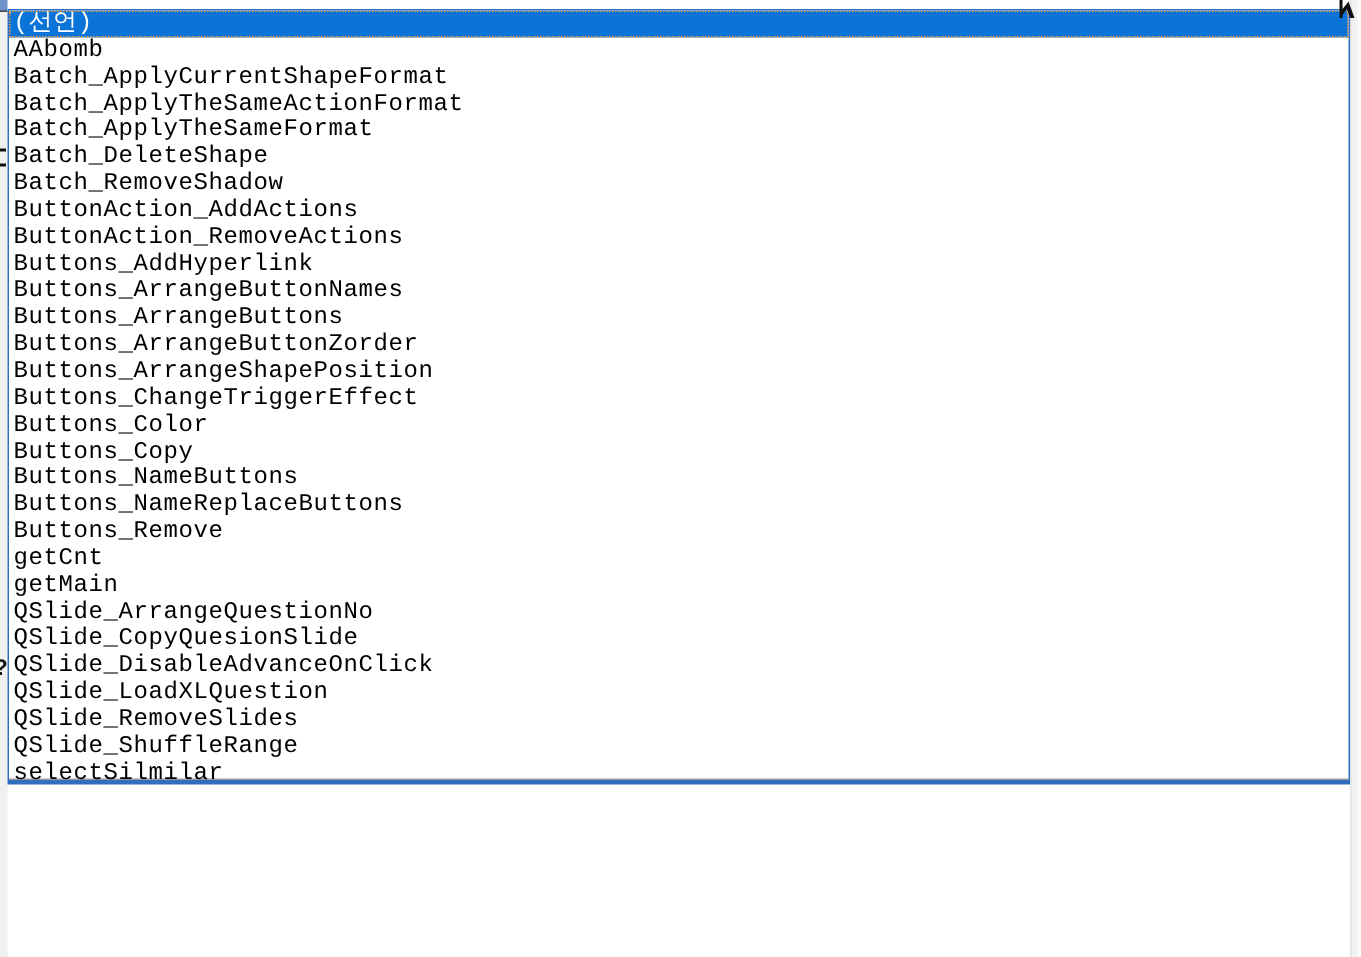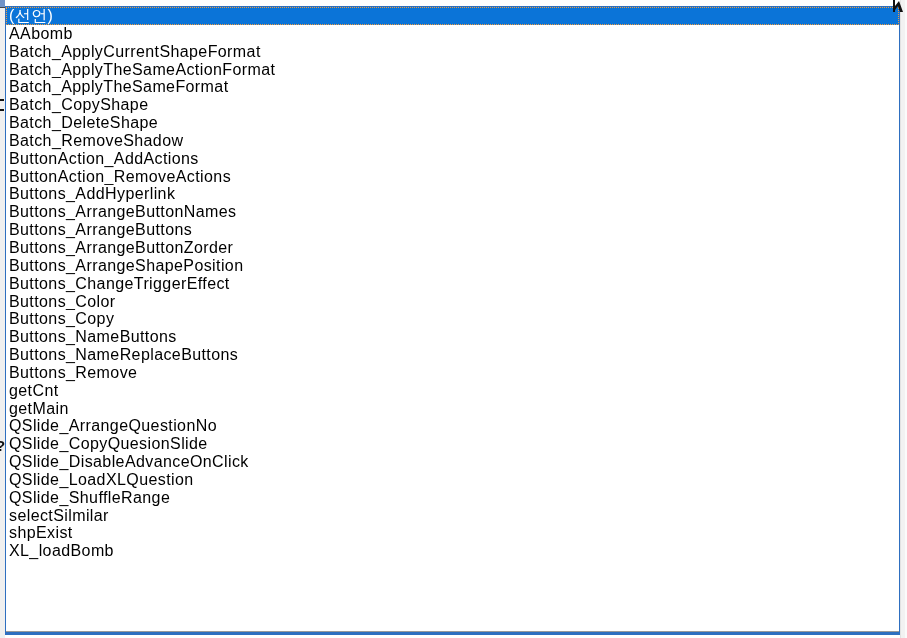--- a/index.html
+++ b/index.html
@@ -26,26 +26,27 @@
 
   
   .right-strip{position:absolute;left:900px;top:0;width:7px;height:638px;background:#f2f2f2;border-left:1px solid #e2e2e2;}
   .right-sliver{position:absolute;left:905px;top:0;width:2px;height:638px;background:#fbfbfb;}
 
   
   .cursor-frag{position:absolute;left:891px;top:0;width:16px;height:12px;}
 
   
   .dropdown{
-    position:absolute;left:5px;top:6px;width:895px;height:629px;
+    position:absolute;left:5px;top:6px;width:895px;height:517px;
     background:var(--listbg);
     border:1px solid var(--frame);
     border-bottom:3px solid var(--frame);
     box-shadow:inset 0 -1px 0 #9a9a9a;
     overflow:hidden;
+    font-family:Liberation Mono, monospace;
   }
   .row{
     height:17.857px;line-height:17.8px;
     padding-left:3px;
     font-size:16px;letter-spacing:0.4px;
     color:var(--txt);
     white-space:nowrap;overflow:hidden;
     cursor:default;
   }
   .row.selected{
@@ -69,21 +70,20 @@
   <div class="right-strip"></div>
   <div class="right-sliver"></div>
 
   <div class="dropdown">
     <div id="list">
         <div class="row selected">(선언)</div>
         <div class="row">AAbomb</div>
         <div class="row">Batch_ApplyCurrentShapeFormat</div>
         <div class="row">Batch_ApplyTheSameActionFormat</div>
         <div class="row">Batch_ApplyTheSameFormat</div>
-        <div class="row">Batch_CopyShape</div>
         <div class="row">Batch_DeleteShape</div>
         <div class="row">Batch_RemoveShadow</div>
         <div class="row">ButtonAction_AddActions</div>
         <div class="row">ButtonAction_RemoveActions</div>
         <div class="row">Buttons_AddHyperlink</div>
         <div class="row">Buttons_ArrangeButtonNames</div>
         <div class="row">Buttons_ArrangeButtons</div>
         <div class="row">Buttons_ArrangeButtonZorder</div>
         <div class="row">Buttons_ArrangeShapePosition</div>
         <div class="row">Buttons_ChangeTriggerEffect</div>
@@ -91,20 +91,21 @@
         <div class="row">Buttons_Copy</div>
         <div class="row">Buttons_NameButtons</div>
         <div class="row">Buttons_NameReplaceButtons</div>
         <div class="row">Buttons_Remove</div>
         <div class="row">getCnt</div>
         <div class="row">getMain</div>
         <div class="row">QSlide_ArrangeQuestionNo</div>
         <div class="row">QSlide_CopyQuesionSlide</div>
         <div class="row">QSlide_DisableAdvanceOnClick</div>
         <div class="row">QSlide_LoadXLQuestion</div>
+        <div class="row">QSlide_RemoveSlides</div>
         <div class="row">QSlide_ShuffleRange</div>
         <div class="row">selectSilmilar</div>
         <div class="row">shpExist</div>
         <div class="row">XL_loadBomb</div>
       </div>
   </div>
 
   <svg class="cursor-frag" viewBox="0 0 16 12" xmlns="http://www.w3.org/2000/svg">
     <path d="M2 12 L2 0 L4 0 L4 6 L8 1 L12 12 L9 12 L7 6 L4 10 L4 12 Z" fill="#111111"></path>
   </svg>

